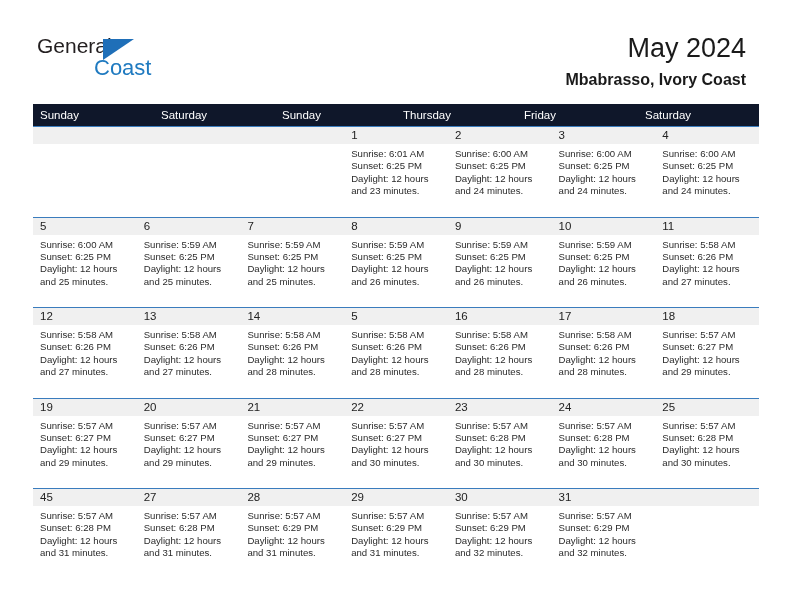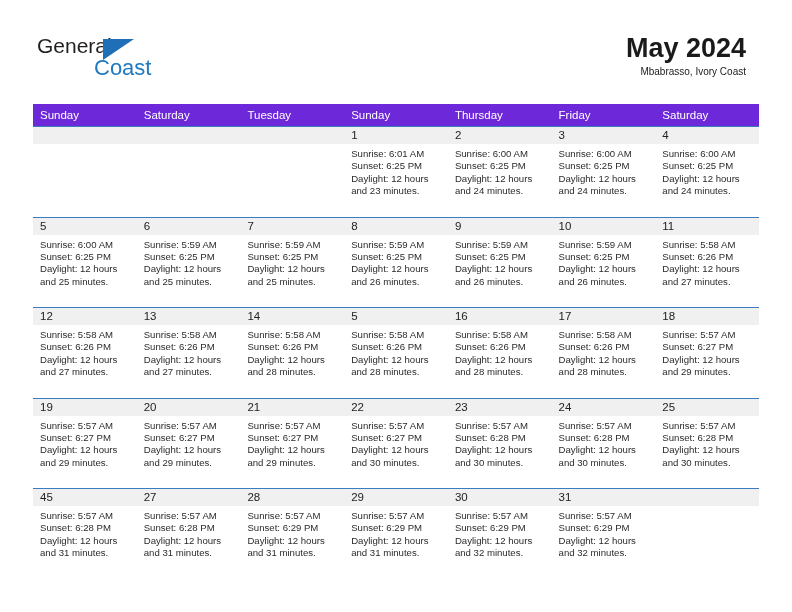--- a/index.html
+++ b/index.html
@@ -68,41 +68,43 @@
   .title-block {
     position: absolute;
     right: 34px;
     top: 32px;
     text-align: right;
   }
   .cal-title {
     font-size: 27px;
     color: #1a1a1a;
     line-height: 32px;
-    font-weight: bold;
+    font-weight: normal;
     white-space: nowrap;
   }
   .cal-subtitle {
-    font-size: 10px;
+    margin-top: 8px;
+    font-size: 16px;
     color: #1a1a1a;
     line-height: 16px;
     white-space: nowrap;
+    font-weight: bold;
   }
 
   
   .calendar {
     position: absolute;
     left: 33px;
     top: 104px;
     width: 726px;
   }
 
   .weekday-row {
     display: flex;
-    background: #6d28d9;
+    background: #0f172a;
     height: 22px;
   }
   .weekday {
     flex: 1 1 0;
     font-size: 11.5px;
     color: #ffffff;
     line-height: 22px;
     padding-left: 7px;
     box-sizing: border-box;
     white-space: nowrap;
@@ -164,21 +166,20 @@
       <div class="cal-subtitle">Mbabrasso, Ivory Coast</div>
     </div>
 
   </div>
 
   <div class="calendar">
 
     <div class="weekday-row">
       <div class="weekday">Sunday</div>
       <div class="weekday">Saturday</div>
-      <div class="weekday">Tuesday</div>
       <div class="weekday">Sunday</div>
       <div class="weekday">Thursday</div>
       <div class="weekday">Friday</div>
       <div class="weekday">Saturday</div>
     </div>
 
     <div class="week">
       <div class="day empty">
         <div class="day-number"></div>
         <div class="day-info">

